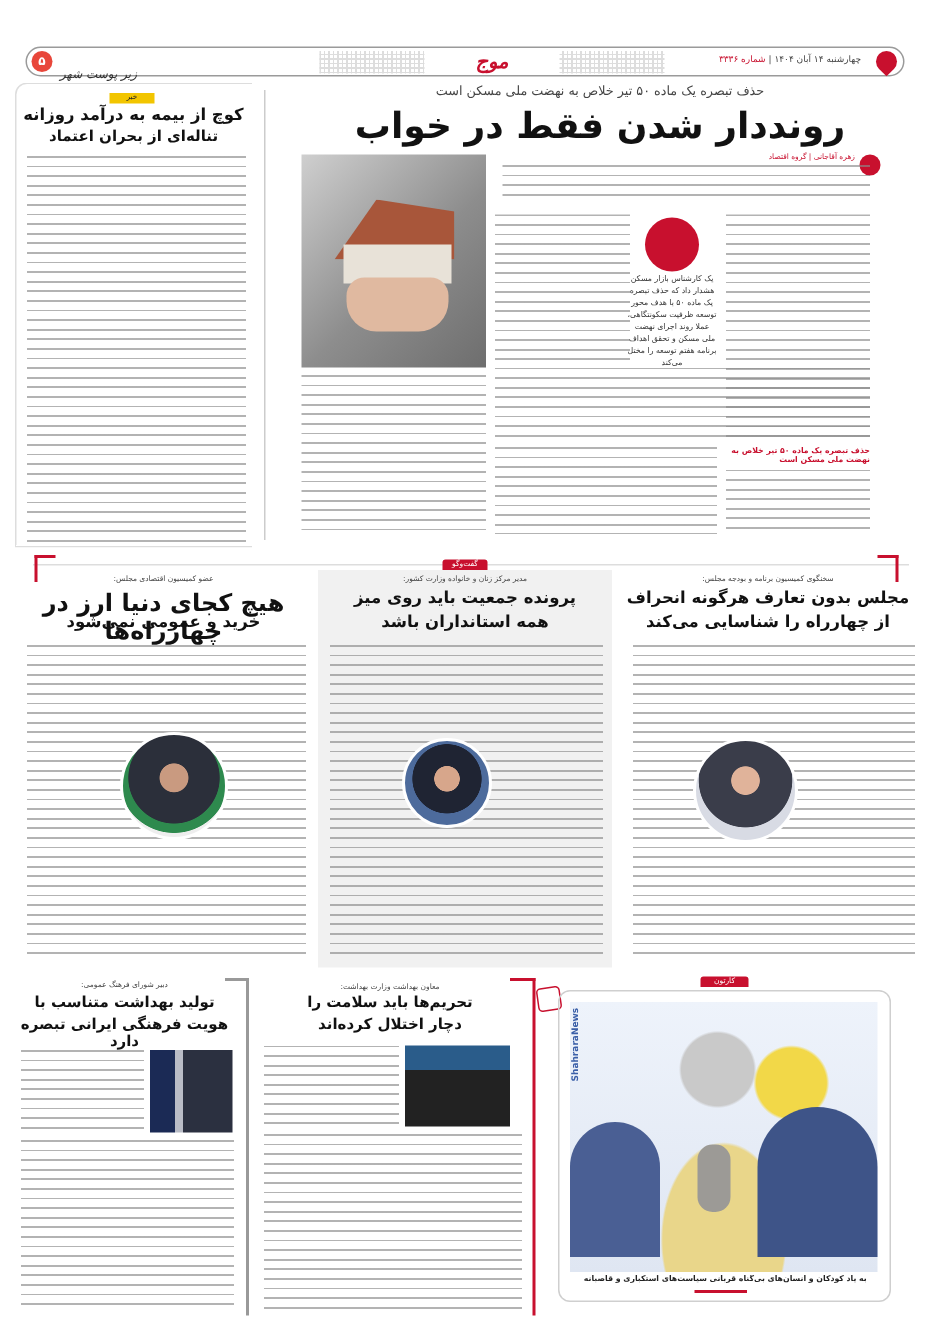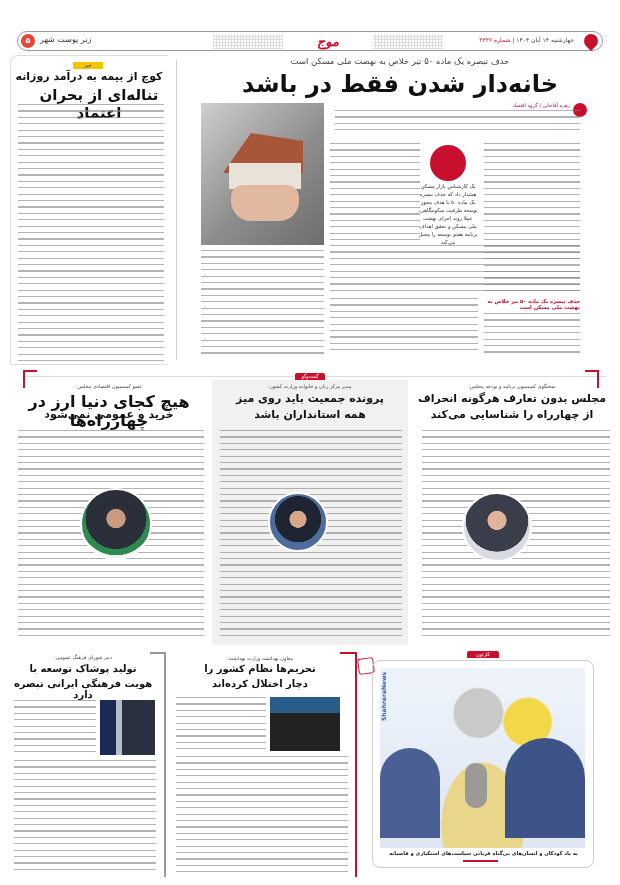--- a/index.html
+++ b/index.html
@@ -5,21 +5,21 @@
 *{box-sizing:border-box;margin:0;padding:0}
 body{width:620px;height:885px;background:#fff;font-family:"DejaVu Sans",sans-serif;color:#222;overflow:hidden;position:relative;direction:rtl}
 .abs{position:absolute}
 .topbar{left:17px;top:31px;width:586px;height:20px;border:1px solid #9a9a9a;border-radius:10px;background:#fff}
 .topbar .pattern{position:absolute;left:195px;top:2px;width:230px;height:15px;background:repeating-linear-gradient(90deg,#ddd 0 1px,transparent 1px 3px),repeating-linear-gradient(0deg,#ddd 0 1px,transparent 1px 3px)}
 .logo{position:absolute;left:265px;top:1px;width:90px;height:17px;background:#fff;color:#c8102e;font-family:"DejaVu Serif",serif;font-weight:bold;font-size:13px;text-align:center;line-height:17px;font-style:italic}
 .issue{position:absolute;right:28px;top:4px;font-size:6px;color:#444;white-space:nowrap}
 .issue .num{color:#c8102e}
 .pin{position:absolute;right:4px;top:2px;width:14px;height:14px;border-radius:50% 50% 50% 0;transform:rotate(-45deg);background:#c8102e}
 .pagenum{position:absolute;left:3px;top:2px;width:14px;height:14px;border-radius:50%;background:#e8463a;color:#fff;font-size:8px;text-align:center;line-height:14px;font-weight:bold}
-.section{position:absolute;left:22px;top:3px;font-size:8px;color:#333;}
+.section{position:absolute;left:22px;top:13px;font-size:8px;color:#333;font-style:italic}
 .kicker{font-size:8px;color:#444;text-align:center}
 .headline{font-weight:bold;text-align:center;color:#111}
 .lines{background:repeating-linear-gradient(180deg,#8a8a8a 0 1.2px,transparent 1.2px 6.4px);opacity:.65}
 .redbadge{background:#c8102e;color:#fff;font-size:5px;text-align:center;border-radius:2px 2px 0 0;line-height:7px}
 .yellowbadge{background:#f2c500;color:#222;font-size:5px;text-align:center;line-height:7px}
 .photo-circle{border-radius:50%;overflow:hidden;border:2px solid #fff}
 .frame{border:1px solid #cfcfcf;border-radius:8px}
 .vrule{background:#ccc;width:1px}
 </style>
 </head>
@@ -28,21 +28,21 @@
 <div class="abs topbar">
   <div class="pin"></div>
   <div class="issue"><span>چهارشنبه ۱۴ آبان ۱۴۰۴</span> | <span class="num">شماره ۳۳۳۶</span></div>
   <div class="pattern"></div>
   <div class="logo">موج</div>
   <div class="section">زیر پوست شهر</div>
   <div class="pagenum">۵</div>
 </div>
 
 <div class="abs kicker" style="left:180px;top:56px;width:440px;font-size:8.5px">حذف تبصره یک ماده ۵۰ تیر خلاص به نهضت ملی مسکن است</div>
-<div class="abs headline" style="left:180px;top:70px;width:440px;font-size:24px">خانه‌دار شدن فقط در باشد</div>
+<div class="abs headline" style="left:180px;top:70px;width:440px;font-size:24px">روند‌دار شدن فقط در خواب</div>
 
 <div class="abs" style="left:573px;top:103px;width:14px;height:14px;border-radius:50%;background:#c8102e"></div>
 <div class="abs" style="left:400px;top:102px;width:170px;font-size:5px;color:#c8102e;text-align:right">زهره آقاجانی | گروه اقتصاد</div>
 <div class="abs lines" style="left:335px;top:110px;width:245px;height:22px"></div>
 
 <div class="abs" style="left:201px;top:103px;width:123px;height:142px;background:linear-gradient(135deg,#cfcfcf,#8d8d8d 55%,#6e6e6e)">
   <div style="position:absolute;left:22px;top:30px;width:80px;height:40px;background:#a8563a;clip-path:polygon(0 100%,35% 0,100% 20%,100% 100%)"></div>
   <div style="position:absolute;left:28px;top:60px;width:72px;height:26px;background:#e8e2d8"></div>
   <div style="position:absolute;left:30px;top:82px;width:68px;height:36px;background:#e0b9a0;border-radius:12px 12px 20px 20px"></div>
 </div>
@@ -54,21 +54,21 @@
 <div class="abs lines" style="left:330px;top:143px;width:90px;height:100px"></div>
 <div class="abs lines" style="left:330px;top:245px;width:250px;height:48px"></div>
 <div class="abs lines" style="left:201px;top:250px;width:123px;height:105px"></div>
 <div class="abs lines" style="left:330px;top:298px;width:148px;height:58px"></div>
 <div class="abs" style="left:484px;top:298px;width:96px;font-size:5.2px;font-weight:bold;color:#c8102e;text-align:right">حذف تبصره یک ماده ۵۰ تیر خلاص به نهضت ملی مسکن است</div>
 <div class="abs lines" style="left:484px;top:313px;width:96px;height:43px"></div>
 
 <div class="abs" style="left:10px;top:55px;width:158px;height:310px;border:1px solid #ddd;border-radius:8px 0 0 0;border-right:none"></div>
 <div class="abs yellowbadge" style="left:73px;top:62px;width:30px">خبر</div>
 <div class="abs headline" style="left:10px;top:70px;width:158px;font-size:11px">کوچ از بیمه به درآمد روزانه</div>
-<div class="abs headline" style="left:20px;top:86px;width:158px;font-size:15px">تناله‌ای از بحران اعتماد</div>
+<div class="abs headline" style="left:10px;top:86px;width:158px;font-size:10px">تناله‌ای از بحران اعتماد</div>
 <div class="abs lines" style="left:18px;top:104px;width:146px;height:258px"></div>
 <div class="abs vrule" style="left:176px;top:60px;height:300px"></div>
 
 <div class="abs" style="left:22px;top:376px;width:584px;height:1px;background:#ddd"></div>
 <div class="abs" style="left:23px;top:370px;width:2px;height:18px;background:#c8102e"></div>
 <div class="abs" style="left:23px;top:370px;width:14px;height:2px;background:#c8102e"></div>
 <div class="abs" style="left:597px;top:370px;width:2px;height:18px;background:#c8102e"></div>
 <div class="abs" style="left:585px;top:370px;width:14px;height:2px;background:#c8102e"></div>
 <div class="abs redbadge" style="left:295px;top:373px;width:30px">گفت‌وگو</div>
 
@@ -91,28 +91,28 @@
 <div class="abs headline" style="left:10px;top:408px;width:198px;font-size:11px">خرید و عمومی نمی‌شود</div>
 <div class="abs lines" style="left:18px;top:430px;width:186px;height:210px"></div>
 <div class="abs photo-circle" style="left:80px;top:488px;width:72px;height:72px;background:radial-gradient(circle at 50% 42%,#c99a80 0 18%,#2b2f3a 19% 58%,#2e8a4e 59% 70%,#eee 71%)"></div>
 
 <div class="abs" style="left:164px;top:652px;width:2px;height:225px;background:#999"></div>
 <div class="abs" style="left:150px;top:652px;width:16px;height:2px;background:#999"></div>
 <div class="abs" style="left:355px;top:652px;width:2px;height:225px;background:#c8102e"></div>
 <div class="abs" style="left:340px;top:652px;width:17px;height:2px;background:#c8102e"></div>
 
 <div class="abs kicker" style="left:170px;top:655px;width:180px;font-size:5px">معاون بهداشت وزارت بهداشت:</div>
-<div class="abs headline" style="left:170px;top:663px;width:180px;font-size:10px">تحریم‌ها نظام کشور را</div>
+<div class="abs headline" style="left:170px;top:663px;width:180px;font-size:10px">تحریم‌ها باید سلامت را</div>
 <div class="abs headline" style="left:170px;top:678px;width:180px;font-size:10px">دچار اختلال کرده‌اند</div>
 <div class="abs" style="left:270px;top:697px;width:70px;height:54px;background:linear-gradient(180deg,#2a5c8a 0 30%,#222 30%)"></div>
 <div class="abs lines" style="left:176px;top:697px;width:90px;height:55px"></div>
 <div class="abs lines" style="left:176px;top:756px;width:172px;height:120px"></div>
 
 <div class="abs kicker" style="left:8px;top:654px;width:150px;font-size:5px">دبیر شورای فرهنگ عمومی:</div>
-<div class="abs headline" style="left:8px;top:663px;width:150px;font-size:10px">تولید پوشاک توسعه با</div>
+<div class="abs headline" style="left:8px;top:663px;width:150px;font-size:10px">تولید بهداشت متناسب با</div>
 <div class="abs headline" style="left:8px;top:678px;width:150px;font-size:10px">هویت فرهنگی ایرانی تبصره دارد</div>
 <div class="abs" style="left:100px;top:700px;width:55px;height:55px;background:linear-gradient(90deg,#1b2a55 0 30%,#b9bcc6 30% 40%,#2b3040 40%)"></div>
 <div class="abs lines" style="left:14px;top:700px;width:82px;height:56px"></div>
 <div class="abs lines" style="left:14px;top:760px;width:142px;height:115px"></div>
 
 <div class="abs" style="left:358px;top:658px;width:16px;height:16px;border:1px solid #c8102e;border-radius:3px;transform:rotate(-8deg)"></div>
 <div class="abs redbadge" style="left:467px;top:651px;width:32px">کارتون</div>
 <div class="abs frame" style="left:372px;top:660px;width:222px;height:208px"></div>
 <div class="abs" style="left:380px;top:668px;width:205px;height:180px;background:radial-gradient(ellipse at 50% 88%,#e9d68a 0 28%,transparent 29%),radial-gradient(circle at 72% 30%,#f2d848 0 12%,transparent 13%),radial-gradient(circle at 48% 25%,#c9c9c9 0 14%,transparent 15%),linear-gradient(180deg,#eef3fb,#dfe6f2)">
   <div style="position:absolute;left:0;top:80px;width:60px;height:90px;background:#4a5f94;border-radius:30px 30px 0 0"></div>

